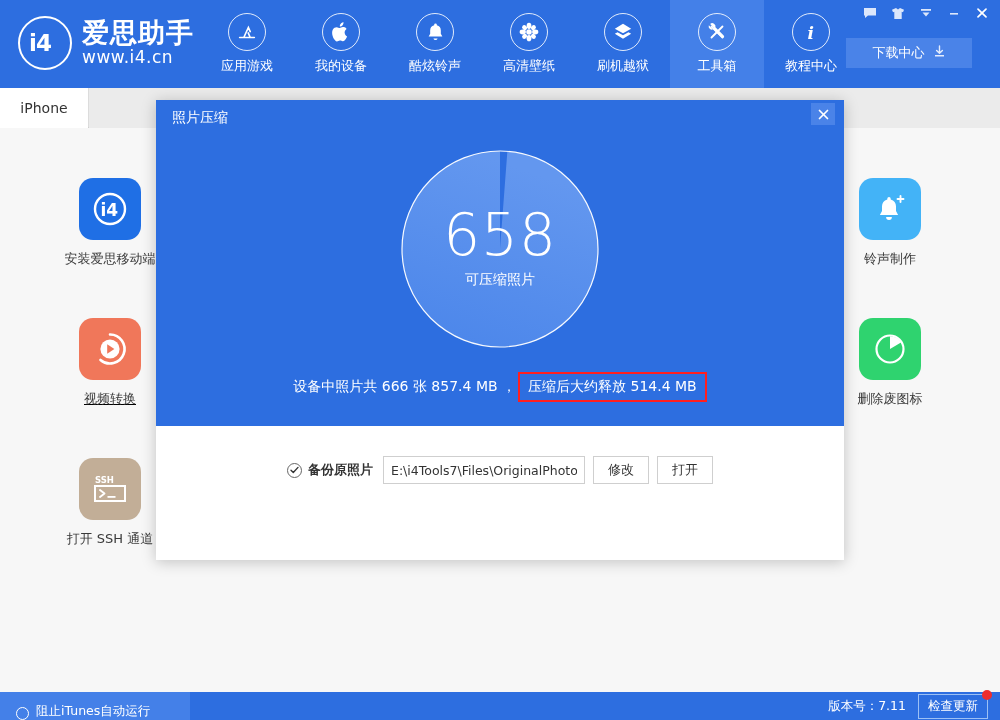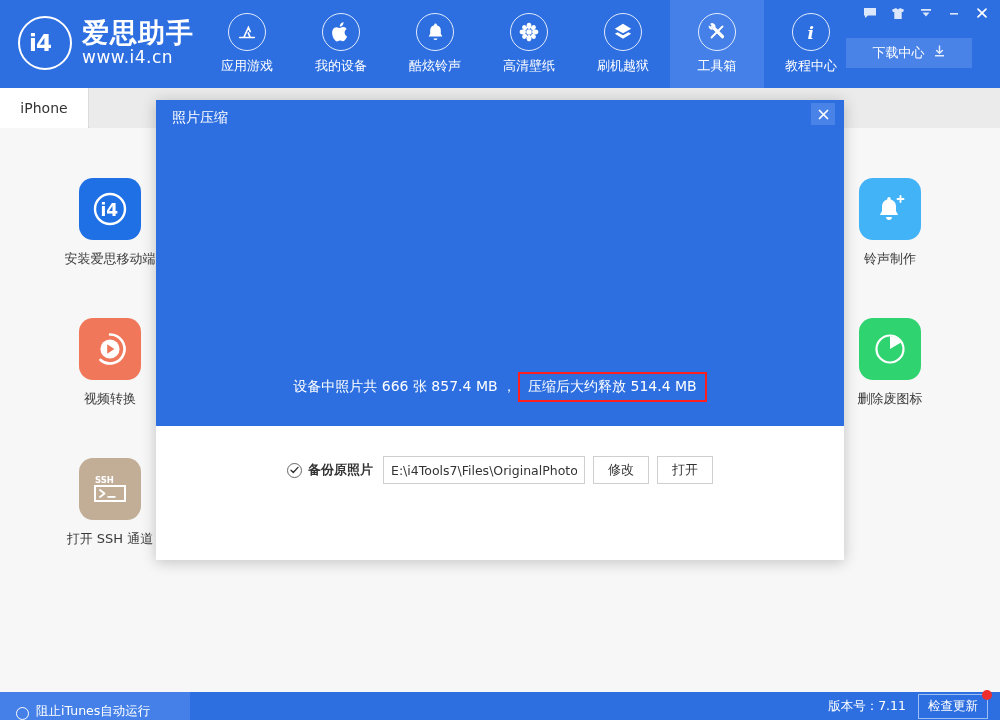--- a/index.html
+++ b/index.html
@@ -404,21 +404,21 @@
     <div class="tile" style="left:50px; top:50px;">
       <div class="tile-icon" style="background:#1f6fe5;">
         <svg width="40" height="40" viewBox="0 0 40 40" aria-hidden="true">
           <circle cx="20" cy="20" r="15" fill="none" stroke="#ffffff" stroke-width="2.4"></circle>
           <text x="10.5" y="27" font-family="DejaVu Sans, sans-serif" font-size="17" font-weight="bold" fill="#ffffff">i4</text>
         </svg>
       </div>
       <div class="tile-label">安装爱思移动端</div>
     </div>
 
-    <div class="tile" style="left:50px; top:190px;">
+    <div class="tile" style="left:50px; top:190px;text-decoration:underline;">
       <div class="tile-icon" style="background:#f0775a;">
         <svg width="40" height="40" viewBox="0 0 40 40" aria-hidden="true">
           <path d="M20 5.5a14.5 14.5 0 11-9.5 25.4" fill="none" stroke="#ffffff" stroke-width="2.6" stroke-linecap="round"></path>
           <circle cx="20" cy="20" r="9.6" fill="#ffffff"></circle>
           <path d="M17.2 15.3l7.2 4.7-7.2 4.7z" fill="#f0775a"></path>
         </svg>
       </div>
       <div class="tile-label">视频转换</div>
     </div>
 
@@ -467,20 +467,34 @@
             <g stroke="#ffffff" stroke-width="1.7" stroke-linecap="round">
               <line x1="1.5" y1="1.5" x2="9.5" y2="9.5"></line>
               <line x1="9.5" y1="1.5" x2="1.5" y2="9.5"></line>
             </g>
           </svg>
         </div>
       </div>
 
       <div class="dlg-hero">
 
+        <div class="gauge">
+          <svg width="200" height="200" viewBox="0 0 200 200" aria-hidden="true">
+            <defs>
+              <linearGradient id="gaugeGrad" x1="0" y1="1" x2="0.35" y2="0">
+                <stop offset="0%" stop-color="#4a85ea"></stop>
+                <stop offset="100%" stop-color="#6397ef"></stop>
+              </linearGradient>
+            </defs>
+            <path id="gauge-fill" d="M 100 100 L 100 2 A 98 98 0 1 0 107.38 2.28 Z" fill="url(#gaugeGrad)"></path>
+            <circle cx="100" cy="100" r="98" fill="none" stroke="#ffffff" stroke-width="1.2" opacity="0.95"></circle>
+          </svg>
+          <div class="gauge-num">658</div>
+          <div class="gauge-sub">可压缩照片</div>
+        </div>
 
         <div class="hero-stats">
           <span>设备中照片共 666 张 857.4 MB ，</span><span class="hl-red">压缩后大约释放 514.4 MB</span>
         </div>
       </div>
 
       <div class="dlg-body">
 
         <div class="backup-row">
           <div class="chk">

